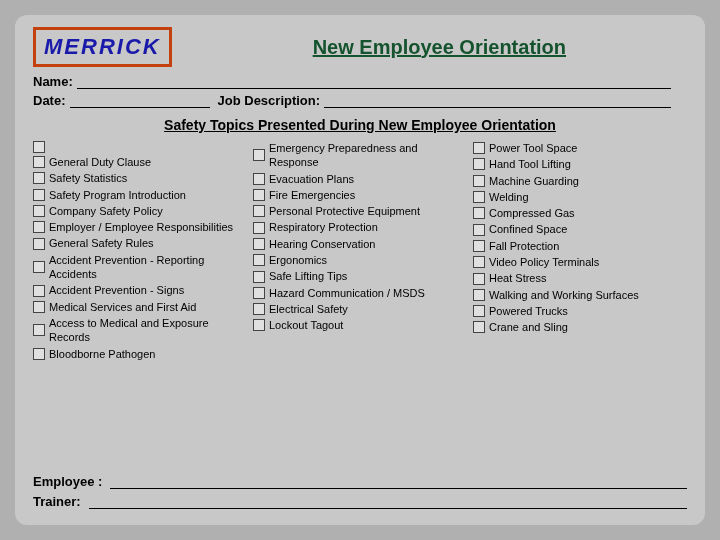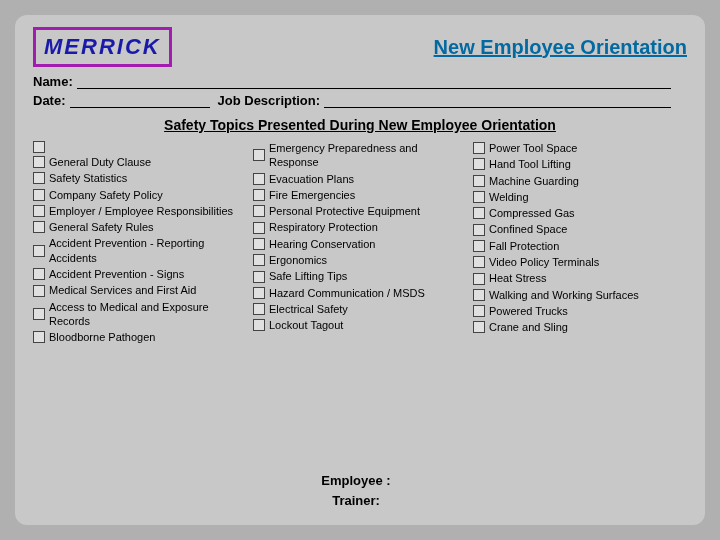--- a/index.html
+++ b/index.html
@@ -25,40 +25,40 @@
     }
 
     
     .header-row {
       display: flex;
       align-items: center;
       margin-bottom: 6px;
     }
 
     .logo-box {
-      border: 3px solid #a21caf;
+      border: 3px solid #c2410c;
       padding: 4px 8px;
       margin-right: 20px;
     }
 
     .logo-text {
       font-size: 22px;
       font-weight: 900;
       color: #1a1aaa;
       letter-spacing: 2px;
       font-style: italic;
     }
 
     .page-title {
       font-size: 20px;
       font-weight: bold;
       text-decoration: underline;
-      color: #0369a1;
-      flex: 1;
-      text-align: right;
+      color: #14532d;
+      flex: 1;
+      text-align: center;
     }
 
     
     .form-row {
       display: flex;
       align-items: flex-end;
       margin-bottom: 3px;
       font-size: 13px;
       font-weight: bold;
     }
@@ -127,21 +127,20 @@
       margin-top: 8px;
       padding-top: 6px;
       font-size: 13px;
       font-weight: bold;
     }
 
     .footer-row {
       display: flex;
       align-items: center;
       margin-bottom: 4px;
-      flex-direction: column;
     }
 
     .footer-label {
       white-space: nowrap;
       margin-right: 8px;
     }
 
     .footer-underline {
       border-bottom: 1px solid #000;
       flex: 1;
@@ -179,20 +178,24 @@
         <div class="check-item">
           <span class="checkbox"></span>
         </div>
         <div class="check-item">
           <span class="checkbox"></span>
           <span>General Duty Clause</span>
         </div>
         <div class="check-item">
           <span class="checkbox"></span>
           <span>Safety Statistics</span>
+        </div>
+        <div class="check-item">
+          <span class="checkbox"></span>
+          <span>Safety Program Introduction</span>
         </div>
         <div class="check-item">
           <span class="checkbox"></span>
           <span>Company Safety Policy</span>
         </div>
         <div class="check-item">
           <span class="checkbox"></span>
           <span>Employer / Employee Responsibilities</span>
         </div>
         <div class="check-item">

